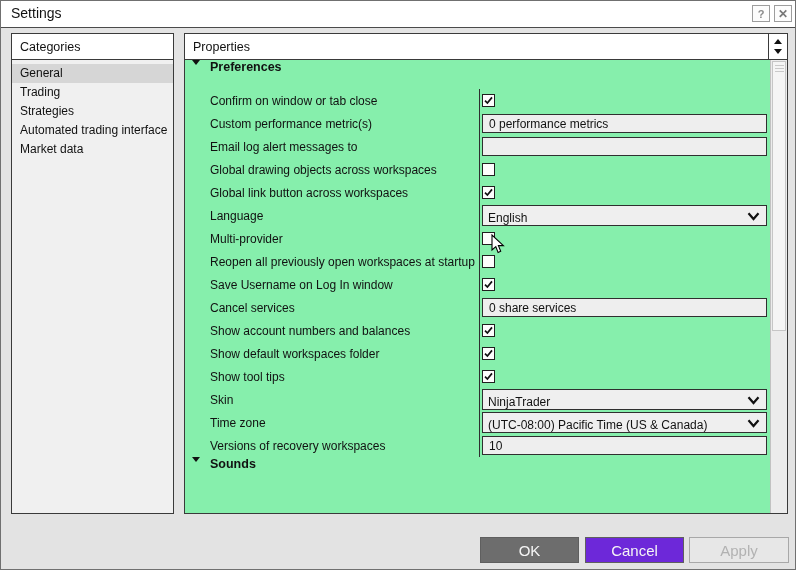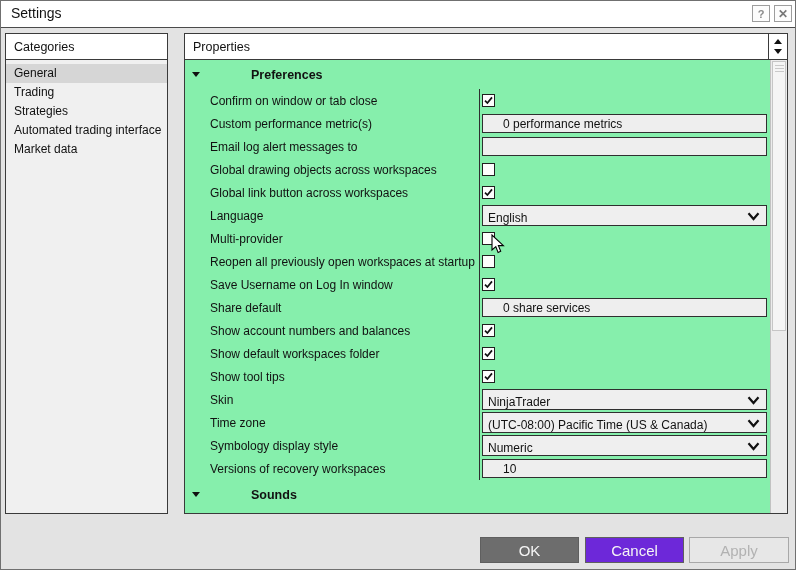--- a/index.html
+++ b/index.html
@@ -17,44 +17,44 @@
             border:1px solid #9d9d9d; color:#8a8a8a; font-size:11px; font-weight:bold;
             display:flex; align-items:center; justify-content:center; cursor:default; }
   .help-btn { left:751px; }
   .close-btn { left:773px; font-size:12px; color:#777; }
 
   
   .panel { position:absolute; top:32px; border:1px solid #3a3a3a; }
   .panel-header { height:26px; background:#fff; border-bottom:1px solid #3a3a3a;
                   display:flex; align-items:center; padding-left:8px; font-size:12.5px; color:#111; }
 
-  .categories { left:4px; width:163px; height:481px; background:#f0f0f0; }
+  .categories { left:10px; width:163px; height:481px; background:#f0f0f0; }
   .cat-list { padding-top:4px; }
   .cat-item { height:19px; line-height:19px; padding-left:8px; font-size:12px; color:#111;
               white-space:nowrap; overflow:hidden; }
   .cat-item.selected { background:#d6d6d6; }
 
   .properties { left:183px; width:604px; height:481px; background:#86efac; }
   .props-body { position:absolute; top:26px; left:0; right:0; bottom:0; overflow:hidden; }
 
-  .section-header { height:29px; display:flex; align-items:center; padding-left:7px;gap:41px; }
+  .section-header { height:29px; display:flex; padding-left:7px; }
   .tri-down { width:0; height:0; border-left:4.5px solid transparent;
               border-right:4.5px solid transparent; border-top:5px solid #111; margin-right:10px; }
   .section-label { font-size:12.5px; font-weight:bold; color:#111; }
 
   .prop-row { display:flex; height:23px; align-items:center; }
   .prop-label { width:294px; flex:none; padding-left:25px; font-size:12px; color:#111;
                 white-space:nowrap; overflow:hidden; }
   .prop-value { flex:none; width:292px; height:23px; border-left:1px solid #2f2f2f;
                 display:flex; align-items:center; padding-left:2px; }
 
   .checkbox { width:13px; height:13px; background:#fdfdfd; border:1px solid #1f1f1f;
               display:flex; align-items:center; justify-content:center; }
   .textfield { width:285px; height:19px; background:#eeeeee; border:1px solid #2f2f2f;
-               display:flex; align-items:center; padding-left:20px; font-size:12px; color:#111;
+               display:flex; align-items:center; padding-left:6px; font-size:12px; color:#111;
                white-space:nowrap; overflow:hidden; }
   .selectfield { width:285px; height:21px; background:#efefef; border:1px solid #2f2f2f;
                  display:flex; align-items:flex-end; padding-left:5px; font-size:12px; color:#111;
                  position:relative; white-space:nowrap; }
   .selectfield .chev { position:absolute; right:6px; top:6px; }
 
   
   .spinner { position:absolute; top:0; right:0; width:19px; height:26px; background:#fff;
              border-left:1px solid #3a3a3a; border-bottom:1px solid #3a3a3a;
              display:flex; flex-direction:column; align-items:center; justify-content:center; gap:5px; }
@@ -182,21 +182,21 @@
           <div class="prop-label">Save Username on Log In window</div>
           <div class="prop-value">
             <div class="checkbox">
               <svg width="11" height="11" viewBox="0 0 11 11">
                 <path d="M2 5.6 L4.4 8 L9 2.4" stroke="#111" stroke-width="1.7" fill="none"></path>
               </svg>
             </div>
           </div>
         </div>
         <div class="prop-row">
-          <div class="prop-label">Share default</div>
+          <div class="prop-label">Cancel services</div>
           <div class="prop-value">
             <div class="textfield">0 share services</div>
           </div>
         </div>
         <div class="prop-row">
           <div class="prop-label">Show account numbers and balances</div>
           <div class="prop-value">
             <div class="checkbox">
               <svg width="11" height="11" viewBox="0 0 11 11">
                 <path d="M2 5.6 L4.4 8 L9 2.4" stroke="#111" stroke-width="1.7" fill="none"></path>
@@ -233,31 +233,20 @@
                 <path d="M1.5 1.2 L6.5 7 L11.5 1.2" stroke="#111" stroke-width="2.2" fill="none"></path>
               </svg>
             </div>
           </div>
         </div>
         <div class="prop-row">
           <div class="prop-label">Time zone</div>
           <div class="prop-value">
             <div class="selectfield">
               <span>(UTC-08:00) Pacific Time (US &amp; Canada)</span>
-              <svg class="chev" width="13" height="9" viewBox="0 0 13 9">
-                <path d="M1.5 1.2 L6.5 7 L11.5 1.2" stroke="#111" stroke-width="2.2" fill="none"></path>
-              </svg>
-            </div>
-          </div>
-        </div>
-        <div class="prop-row">
-          <div class="prop-label">Symbology display style</div>
-          <div class="prop-value">
-            <div class="selectfield">
-              <span>Numeric</span>
               <svg class="chev" width="13" height="9" viewBox="0 0 13 9">
                 <path d="M1.5 1.2 L6.5 7 L11.5 1.2" stroke="#111" stroke-width="2.2" fill="none"></path>
               </svg>
             </div>
           </div>
         </div>
         <div class="prop-row">
           <div class="prop-label">Versions of recovery workspaces</div>
           <div class="prop-value">
             <div class="textfield">10</div>

